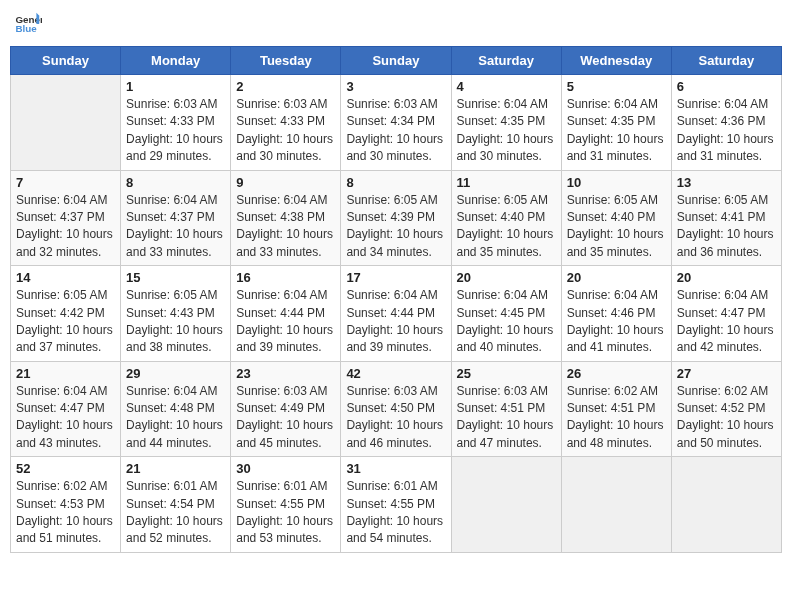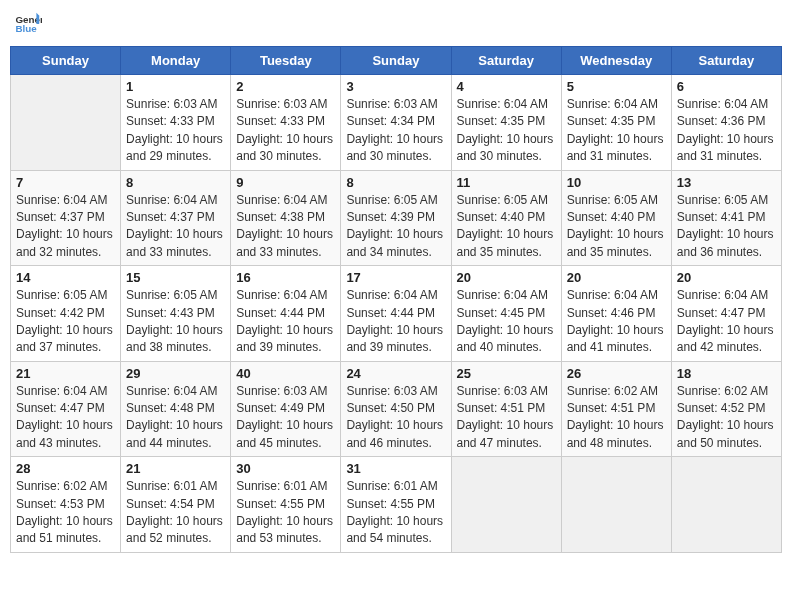--- a/index.html
+++ b/index.html
@@ -271,58 +271,58 @@
 and 43 minutes.</div>
         </td>
         <td>
           <span class="day-number">29</span>
           <div class="day-info" style="white-space: pre-line;">Sunrise: 6:04 AM
 Sunset: 4:48 PM
 Daylight: 10 hours
 and 44 minutes.</div>
         </td>
         <td>
-          <span class="day-number">40</span>
+          <span class="day-number">23</span>
           <div class="day-info" style="white-space: pre-line;">Sunrise: 6:03 AM
 Sunset: 4:49 PM
 Daylight: 10 hours
 and 45 minutes.</div>
         </td>
         <td>
-          <span class="day-number">24</span>
+          <span class="day-number">42</span>
           <div class="day-info" style="white-space: pre-line;">Sunrise: 6:03 AM
 Sunset: 4:50 PM
 Daylight: 10 hours
 and 46 minutes.</div>
         </td>
         <td>
           <span class="day-number">25</span>
           <div class="day-info" style="white-space: pre-line;">Sunrise: 6:03 AM
 Sunset: 4:51 PM
 Daylight: 10 hours
 and 47 minutes.</div>
         </td>
         <td>
           <span class="day-number">26</span>
           <div class="day-info" style="white-space: pre-line;">Sunrise: 6:02 AM
 Sunset: 4:51 PM
 Daylight: 10 hours
 and 48 minutes.</div>
         </td>
         <td>
-          <span class="day-number">18</span>
+          <span class="day-number">27</span>
           <div class="day-info" style="white-space: pre-line;">Sunrise: 6:02 AM
 Sunset: 4:52 PM
 Daylight: 10 hours
 and 50 minutes.</div>
         </td>
       </tr>
       <tr>
         <td>
-          <span class="day-number">28</span>
+          <span class="day-number">52</span>
           <div class="day-info" style="white-space: pre-line;">Sunrise: 6:02 AM
 Sunset: 4:53 PM
 Daylight: 10 hours
 and 51 minutes.</div>
         </td>
         <td>
           <span class="day-number">21</span>
           <div class="day-info" style="white-space: pre-line;">Sunrise: 6:01 AM
 Sunset: 4:54 PM
 Daylight: 10 hours

